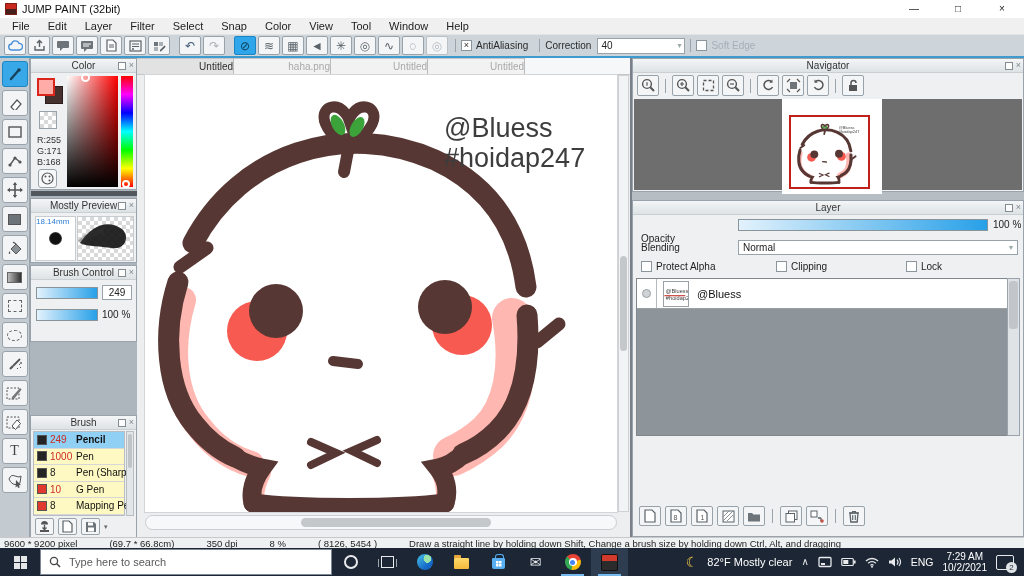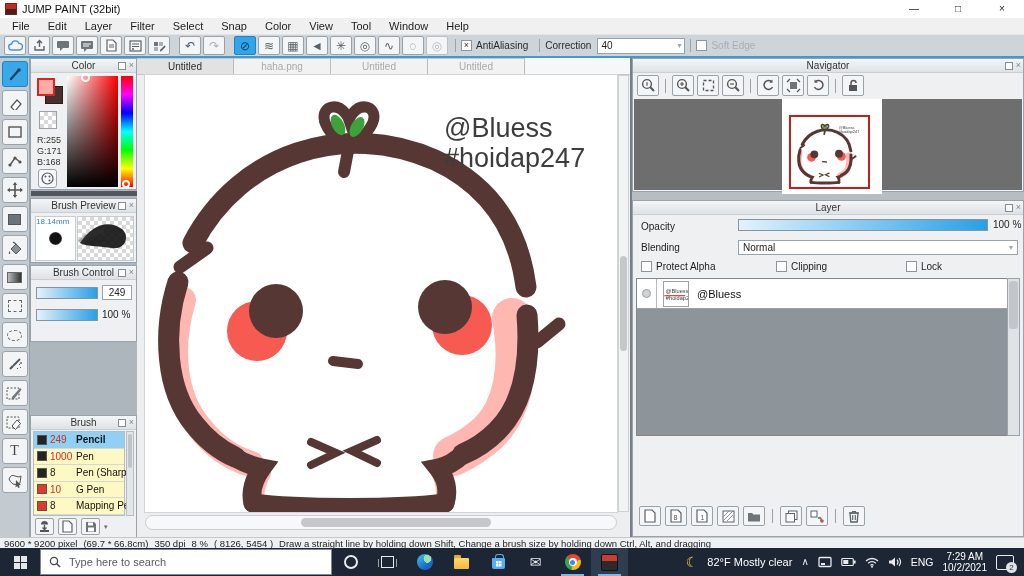--- a/index.html
+++ b/index.html
@@ -92,21 +92,21 @@
   .brow.sel .bnm{font-weight:bold}
   .bscroll{position:absolute;right:2px;top:15px;width:8px;height:85px;background:#e2e6e9;border:1px solid #b7bdc1}
   .bscroll .thumb{margin:2px auto;width:4px;height:34px;background:#bfc4c8;border-radius:2px}
   .bbtns{position:absolute;left:4px;top:102px;display:flex;gap:4px;align-items:center}
   .sbtn{width:19px;height:17px;background:#f3f5f6;border:1px solid #98a2aa;border-radius:2px;display:flex;align-items:center;justify-content:center;color:#555}
   .sarr{font-size:7px;color:#666}
 
   
   .canvasarea{position:absolute;left:137px;top:0;width:493px;height:479px;background:#eceef0}
   .tabs{height:17px;display:flex;background:#f6f7f8;border-bottom:1px solid #c6c6c6}
-  .tab{width:97px;text-align:center;line-height:15px;font-size:10px;color:#a9a9a9;background:#f2f2f2;border-right:1px solid #bbb;border-top:1px solid #c6c6c6}
+  .tab{width:97px;text-align:right;line-height:15px;font-size:10px;color:#a9a9a9;background:#f2f2f2;border-right:1px solid #bbb;border-top:1px solid #c6c6c6}
   .tab.active{background:#e2e2e2;color:#2d2d2d}
   .viewport{position:absolute;left:0;top:17px;right:0;bottom:0}
   .page{position:absolute;left:8px;top:0;width:472px;height:437px;background:#fff;box-shadow:0 0 0 1px #d2d5d7}
   .page svg{display:block;width:472px;height:437px}
   .vscroll{position:absolute;left:481px;top:0;width:11px;height:437px;background:#f1f3f4;border:1px solid #cfd2d4}
   .vscroll .thumb{position:absolute;left:1px;top:180px;width:7px;height:95px;background:#c4c8cb;border-radius:4px}
   .hscroll{position:absolute;left:8px;top:440px;width:472px;height:15px;background:#f7f8f9;border:1px solid #cbced0;border-radius:8px}
   .hscroll .thumb{position:absolute;left:155px;top:2px;width:190px;height:9px;background:#c4c8cb;border-radius:5px}
 
   
@@ -139,21 +139,21 @@
   .lname{font-size:11px;color:#111}
   .lrow.sel .lname{font-weight:bold}
   .lscroll{position:absolute;right:3px;top:77px;width:13px;height:158px;background:#dfe3e6;border:1px solid #9aa3ab}
   .lscroll .thumb{margin:2px auto;width:9px;height:48px;background:#c2c6ca;border-radius:3px}
   .lbtns{position:absolute;left:6px;top:305px;display:flex;align-items:center;gap:4px}
   .lbtn{width:22px;height:20px;background:#f3f5f6;border:1px solid #98a2aa;border-radius:2px;display:flex;align-items:center;justify-content:center}
   .lsep{width:1px;height:14px;background:#9aa4ab;margin:0 3px}
 
   
   .statusbar{position:absolute;left:0;top:537px;width:100%;height:11px;background:#eef1f2;border-top:1px solid #c8c8c8;display:flex;align-items:center;font-size:9.5px;color:#1d1d1d;padding-left:4px;white-space:nowrap}
-  .statusbar span{margin-right:6px}
+  .statusbar span{margin-right:32px}
 
   
   .taskbar{position:absolute;left:0;top:548px;width:100%;height:28px;background:#1c2634;display:flex;align-items:center;color:#fff}
   .startbtn{width:40px;height:28px;display:flex;align-items:center;justify-content:center}
   .winlogo{width:13px;height:13px;background-image:linear-gradient(#e6e7e8,#e6e7e8),linear-gradient(#e6e7e8,#e6e7e8),linear-gradient(#e6e7e8,#e6e7e8),linear-gradient(#e6e7e8,#e6e7e8);background-size:6px 6px;background-position:0 0,7px 0,0 7px,7px 7px;background-repeat:no-repeat}
   .searchbox{width:292px;height:26px;background:#fff;border:1px solid #7d8795;display:flex;align-items:center;padding-left:8px;color:#5a5a5a;font-size:11px;gap:8px}
   .ticell{width:37px;height:28px;display:flex;align-items:center;justify-content:center;position:relative}
   .ticell.open::after{content:"";position:absolute;left:7px;bottom:0;width:23px;height:2px;background:#76b9ed}
   .ticell.active{background:#2e3d50}
   .cortana{width:14px;height:14px;border:2px solid #e8eaec;border-radius:50%}
@@ -398,21 +398,21 @@
             <div class="svdot"></div>
           </div>
         <div class="huebar">
             <div class="huedot"></div>
           </div>
         <div class="resizebar"></div>
       </div>
 
       <div class="pnl bppnl">
         <div class="pnl-title">
-          <span>Brush Preview</span>
+          <span>Mostly Preview</span>
           <span class="pnl-icos">
               <span class="popico"></span>
               <span class="xico">×</span>
             </span>
         </div>
         <div class="bp-left">
           <div class="bp-size">18.14mm</div>
           <div class="bp-dot"></div>
         </div>
         <div class="bp-right checker">
@@ -637,21 +637,21 @@
       </div>
 
       <div class="rpnl layerpnl">
         <div class="pnl-title">
           <span>Layer</span>
           <span class="pnl-icos">
               <span class="popico"></span>
               <span class="xico">×</span>
             </span>
         </div>
-        <span class="lp-label" style="top:20px">Opacity</span>
+        <span class="lp-label" style="top:32px">Opacity</span>
         <div class="slider op-slider"></div>
         <span class="op-val">100 %</span>
         <span class="lp-label" style="top:41px">Blending</span>
         <div class="blend-dd">
           <span>Normal</span>
           <span class="arr">▾</span>
         </div>
         <div class="lp-checks">
           <div class="lpc" style="left:8px">
               <div class="cb"></div>

